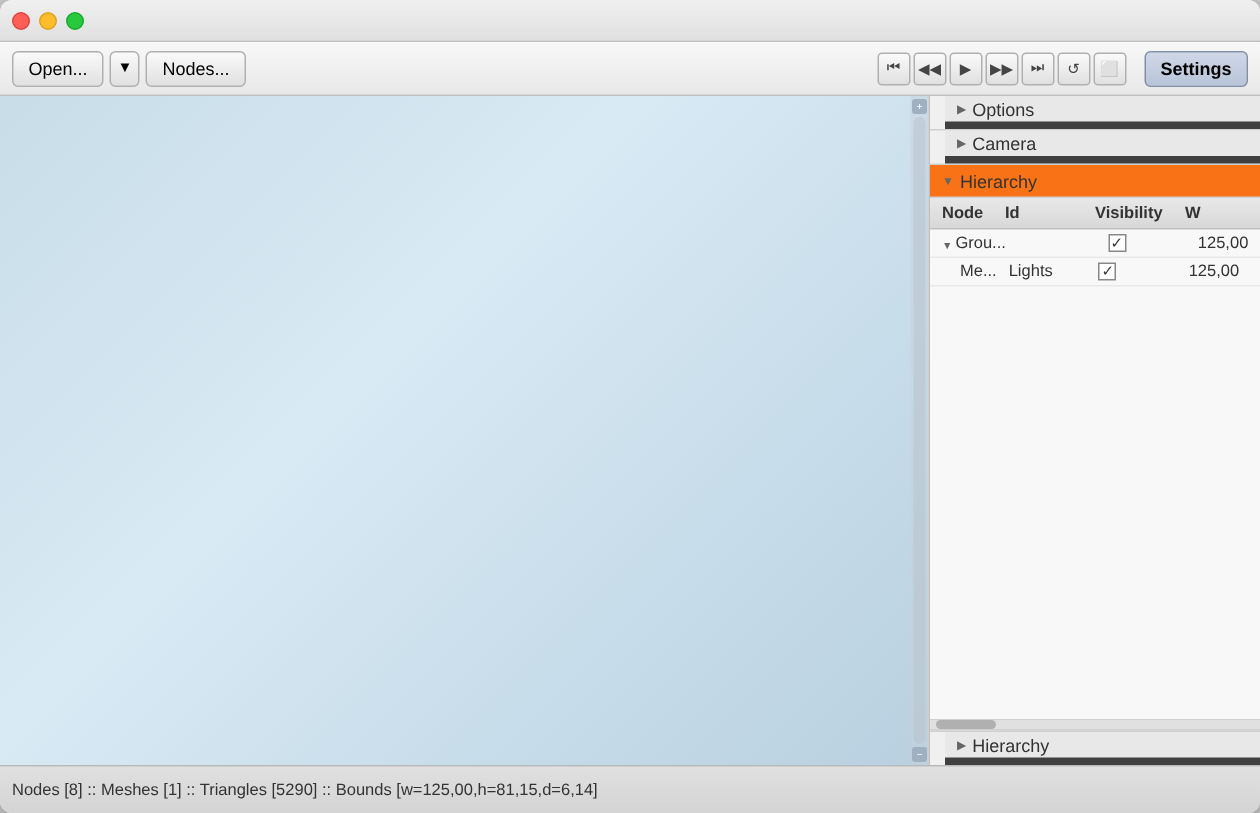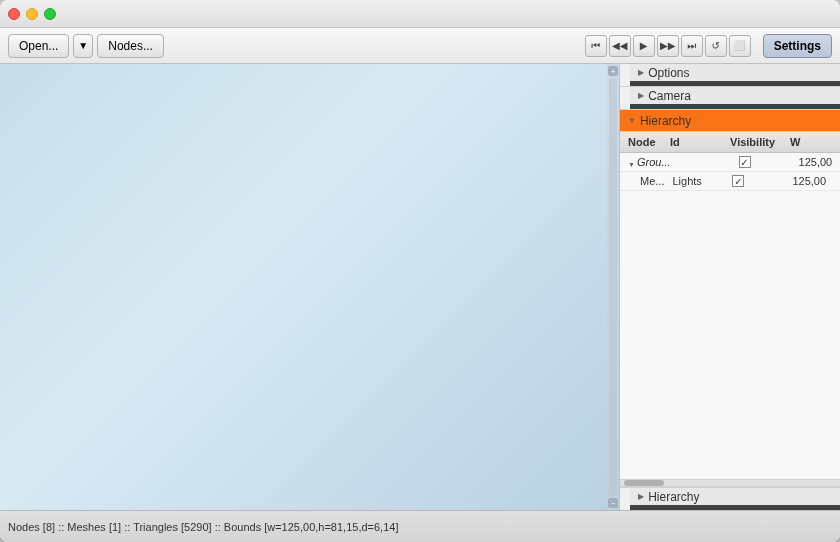--- a/index.html
+++ b/index.html
@@ -373,21 +373,21 @@
         </div>
         <div class="hierarchy-table">
           <div class="table-header">
             <span>Node</span>
             <span>Id</span>
             <span>Visibility</span>
             <span>W</span>
           </div>
 
           <div class="table-row">
-            <span class="table-cell" style="display:flex;align-items:flex-end;gap:2px;font-style:italic;">
+            <span class="table-cell" style="display:flex;align-items:flex-end;gap:2px;">
               <span class="chevron chevron-down" style="font-size:7px;"></span>
               <span>Grou...</span>
             </span>
             <span class="table-cell"></span>
             <span class="table-cell">
               <div class="checkbox checked"></div>
             </span>
             <span class="table-cell">125,00</span>
           </div>
 

